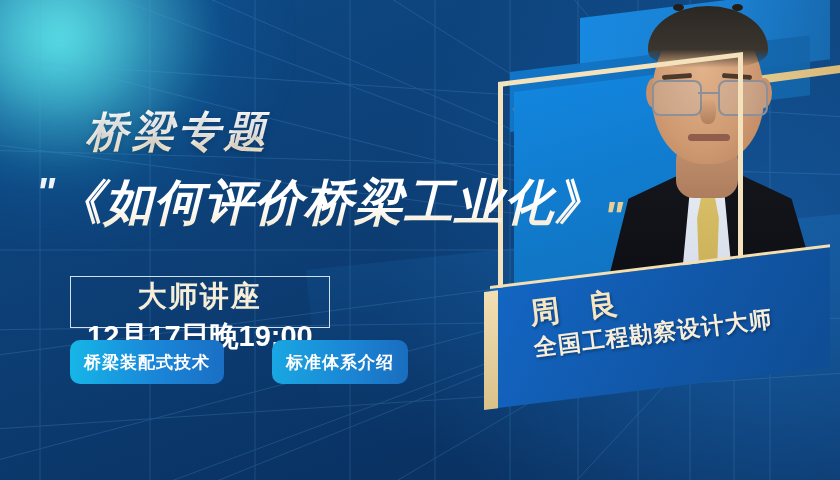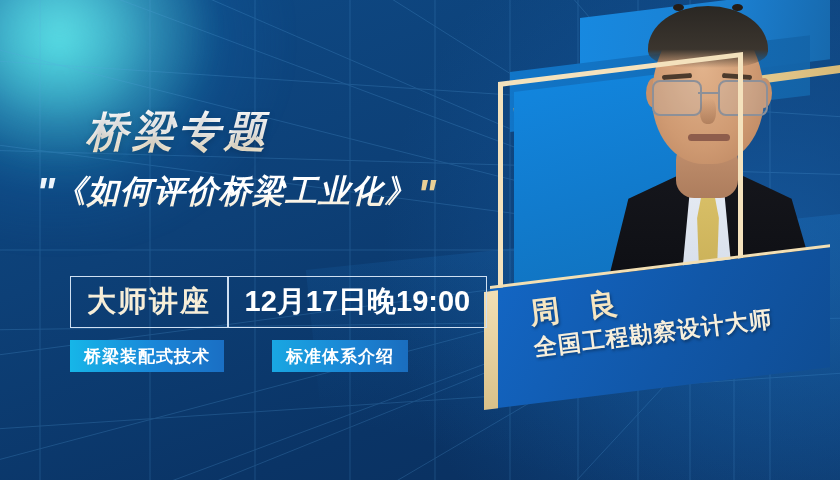--- a/index.html
+++ b/index.html
@@ -168,54 +168,56 @@
     text-align:center;
   }
   .subtitle-row{
     position:absolute;left:36px;top:170px;display:flex;align-items:flex-start;
   }
   .quote-open{
     font-size:40px;font-weight:bold;font-style:italic;color:#eef4fb;
     line-height:1;margin-top:2px;letter-spacing:-3px;
   }
   .subtitle{
-    font-size:32px;font-weight:bold;font-style:italic;letter-spacing:1px;
+    font-size:49px;font-weight:bold;font-style:italic;letter-spacing:1px;
     background:linear-gradient(180deg,#ffffff 0%,#ffffff 50%,#f2e4c6 100%);
     -webkit-background-clip:text;background-clip:text;color:transparent;
     margin-left:2px;
     text-decoration:underline;
   }
   .quote-close{
     font-size:40px;font-weight:bold;font-style:italic;color:#e8cf96;
     line-height:1;align-self:flex-end;margin-left:0px;letter-spacing:-3px;
   }
 
   
   .infobar{
     position:absolute;left:70px;top:276px;height:50px;
     display:flex;align-items:stretch;
     border:1.5px solid #cfe0f2;
+    flex-direction:column;
   }
   .infobar .cell{
     display:flex;align-items:center;justify-content:center;padding:0 16px;
   }
   .cell-lecture{
     font-size:29px;font-weight:bold;color:#f7eed8;letter-spacing:2px;
   }
   .cell-div{width:1.5px;background:#cfe0f2;}
   .cell-date{
     font-size:29px;font-weight:bold;color:#ffffff;letter-spacing:0px;
   }
 
   
   .tags{position:absolute;left:70px;top:340px;display:flex;gap:48px;}
   .tag{
-    height:32px;display:flex;align-items:center;justify-content:center;
+    height:44px;display:flex;align-items:center;justify-content:center;
     padding:0 14px;color:#ffffff;font-size:17px;font-weight:bold;letter-spacing:1px;
     background:linear-gradient(90deg,#16b6e8 0%,#1a86d8 55%,#1a6fc4 100%);
+    border-radius:10px;
   }
   .tag.t2{background:linear-gradient(90deg,#19a7e2 0%,#1b84d4 60%,#1a6dbe 100%);font-family:Liberation Serif, serif;}
 </style>
 </head>
 <body>
 
 <div class="banner">
 
   <div class="bg-base"></div>
   <div class="glow-tl"></div>

